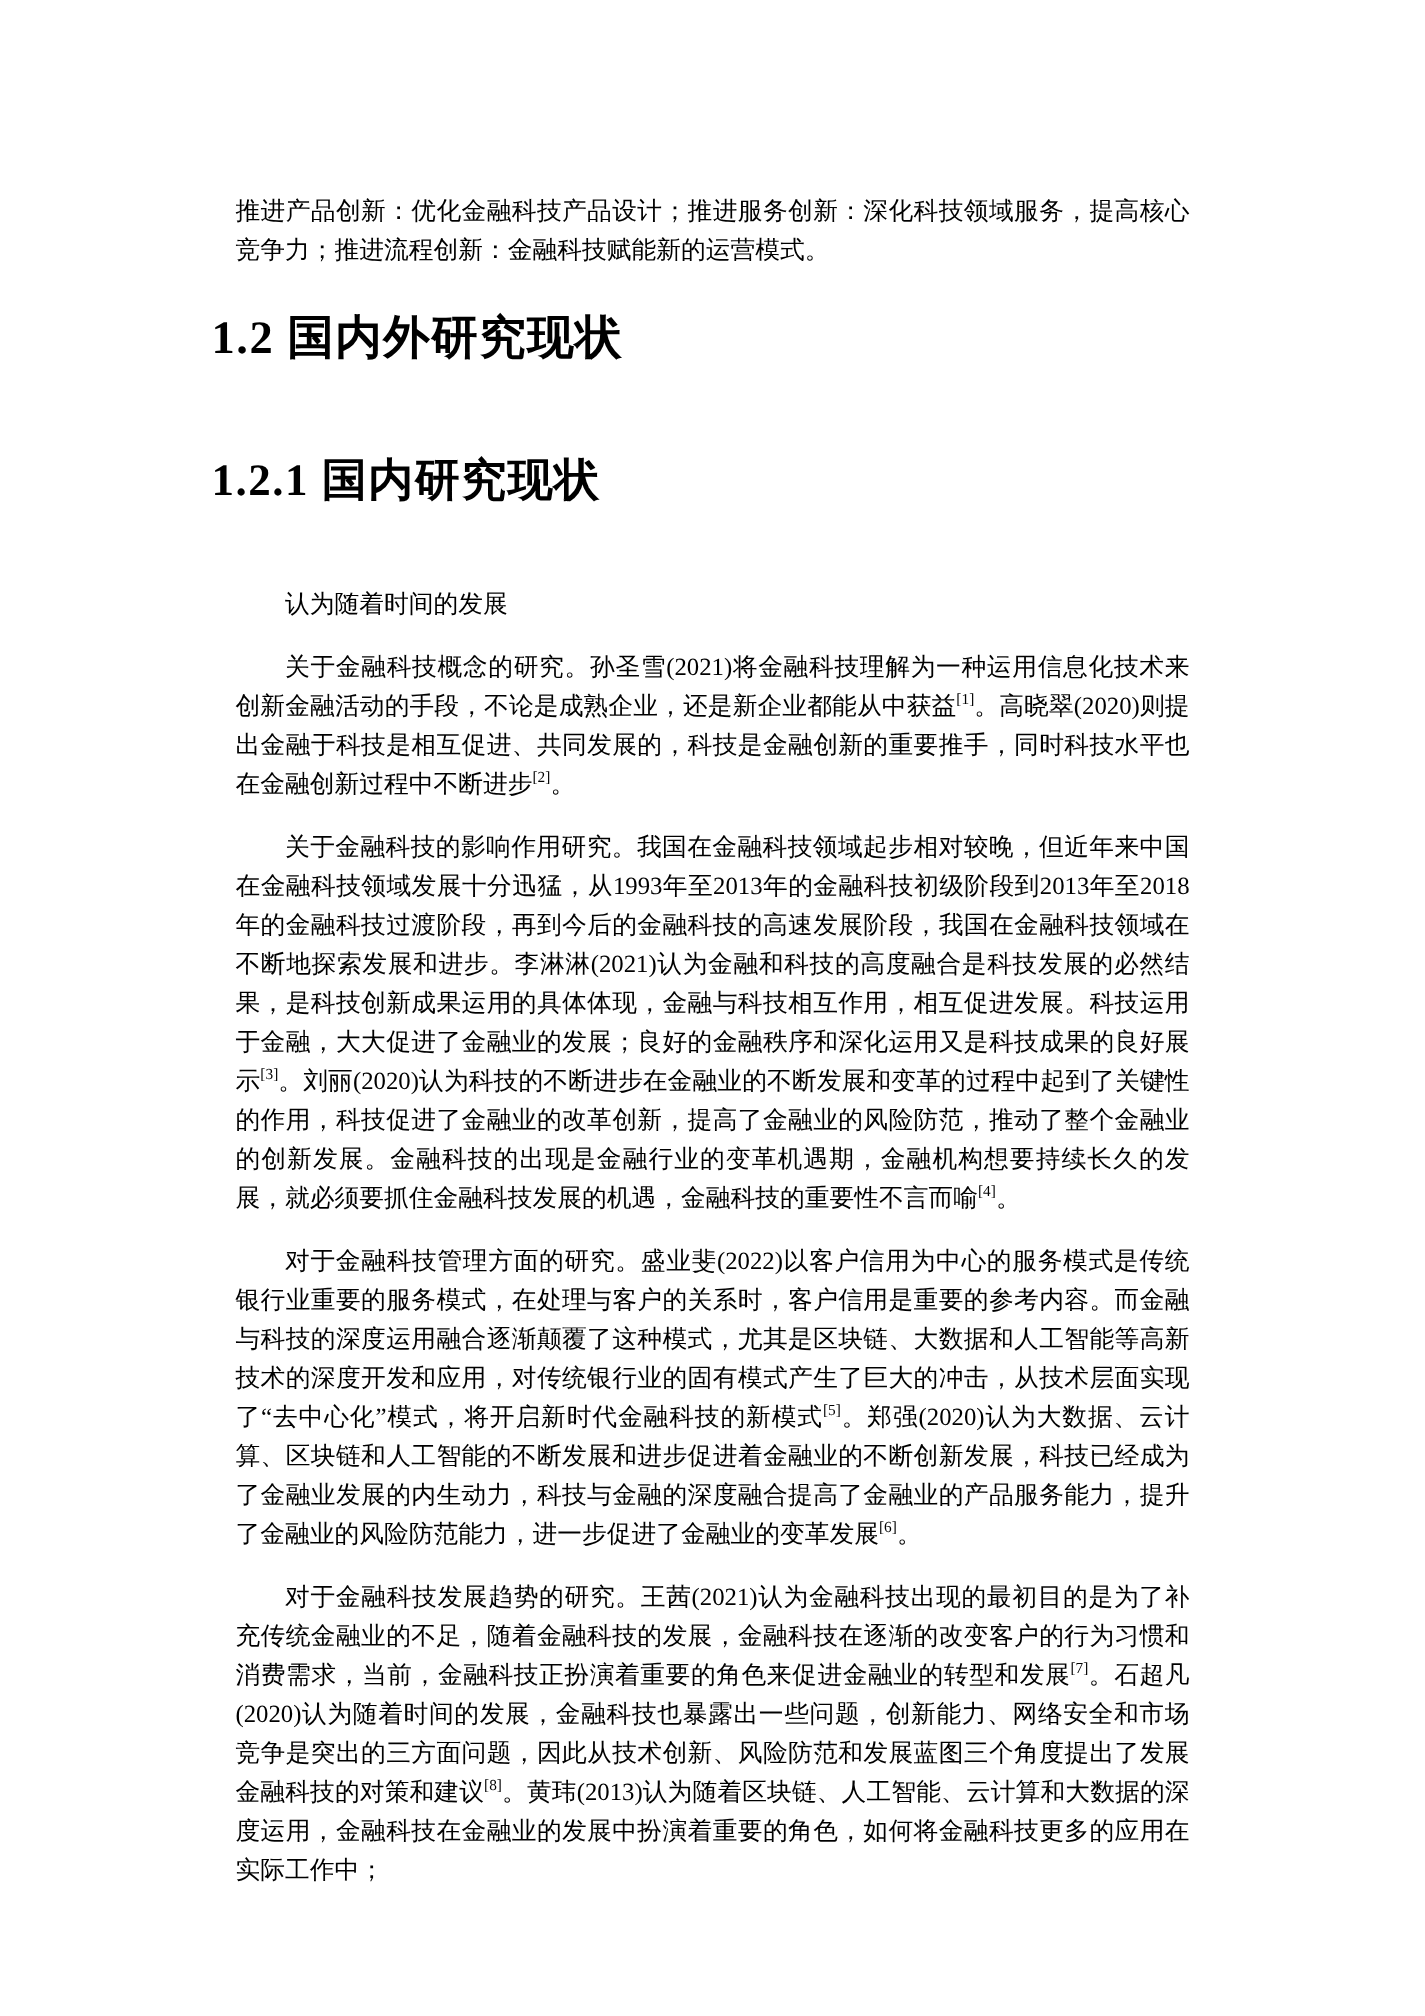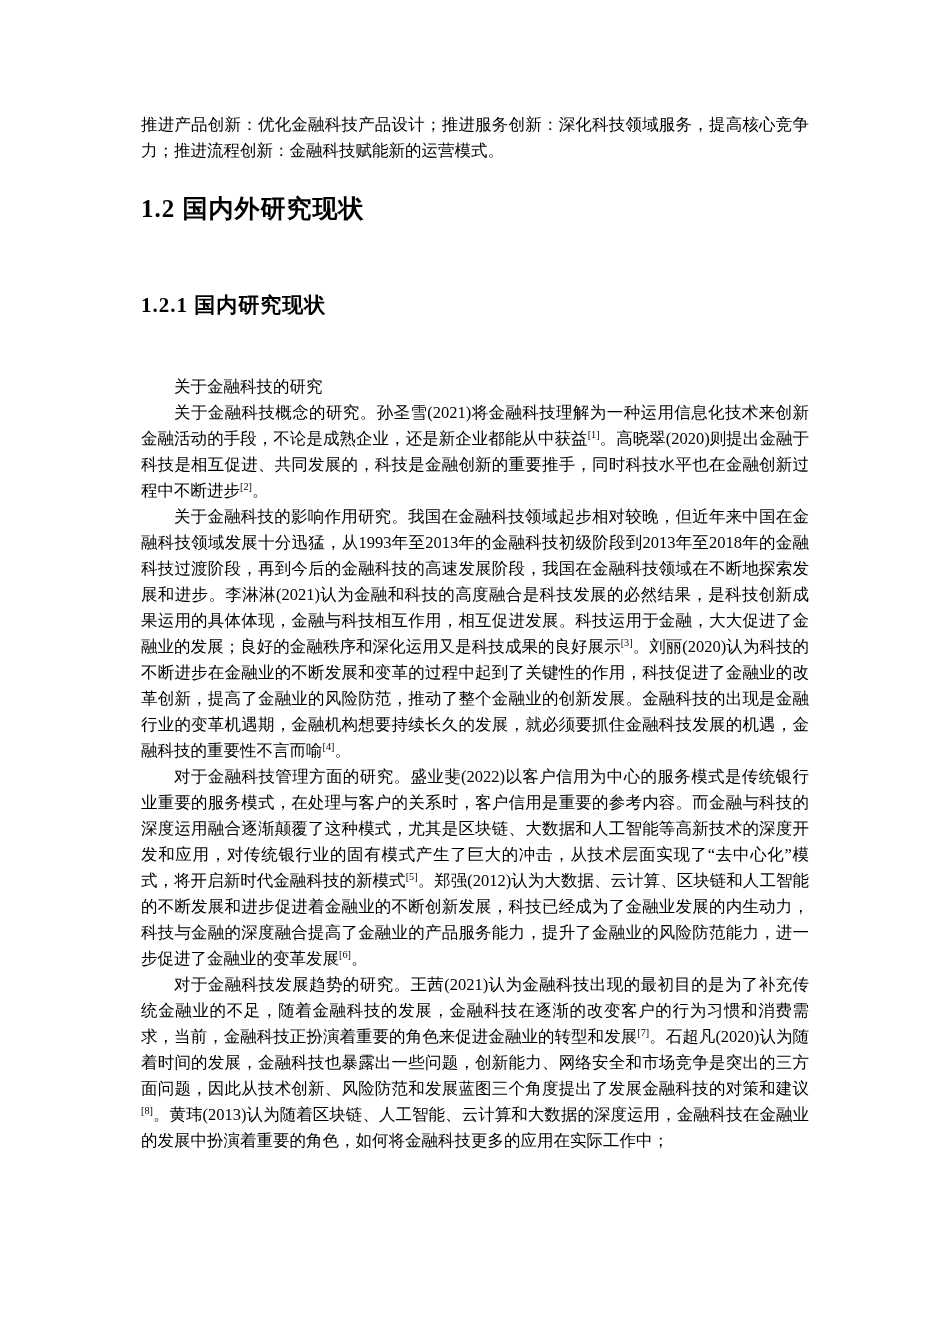--- a/index.html
+++ b/index.html
@@ -17,37 +17,37 @@
     background: #ffffff;
     color: #000000;
     font-family: "Liberation Serif", "DejaVu Serif", serif;
     font-size: 16.5px;
     line-height: 26px;
     text-align: justify;
     text-justify: inter-ideograph;
     overflow: hidden;
   }
   .para {
-    margin: 0;
+    margin: 16px;
     padding: 0;
   }
   .para.indent {
     text-indent: 2em;
   }
   .h1 {
-    font-size: 25px;
+    font-size: 31px;
     line-height: 34px;
     font-weight: bold;
     margin: 28px 0 0 0;
     text-align: left;
     text-indent: 0;
     letter-spacing: 1px;
   }
   .h2 {
-    font-size: 21px;
+    font-size: 30px;
     line-height: 30px;
     font-weight: bold;
     margin: 64px 0 54px 0;
     text-align: left;
     text-indent: 0;
     letter-spacing: 1px;
   }
   sup {
     font-size: 0.62em;
     line-height: 0;
@@ -59,23 +59,23 @@
 
 <div class="page">
 
   <p class="para"><span>推进产品创新：优化金融科技产品设计；推进服务创新：深化科技领域服务，提高核心竞争力；推进流程创新：金融科技赋能新的运营模式。</span></p>
 
 
   <h1 class="h1">1.2 国内外研究现状</h1>
 
   <h2 class="h2">1.2.1 国内研究现状</h2>
 
-  <p class="para indent"><span>关于金融科技的研究</span></p>
+  <p class="para indent"><span>认为随着时间的发展</span></p>
 
   <p class="para indent"><span>关于金融科技概念的研究。孙圣雪(2021)将金融科技理解为一种运用信息化技术来创新金融活动的手段，不论是成熟企业，还是新企业都能从中获益</span><sup>[1]</sup><span>。高晓翠(2020)则提出金融于科技是相互促进、共同发展的，科技是金融创新的重要推手，同时科技水平也在金融创新过程中不断进步</span><sup>[2]</sup><span>。</span></p>
 
   <p class="para indent"><span>关于金融科技的影响作用研究。我国在金融科技领域起步相对较晚，但近年来中国在金融科技领域发展十分迅猛，从1993年至2013年的金融科技初级阶段到2013年至2018年的金融科技过渡阶段，再到今后的金融科技的高速发展阶段，我国在金融科技领域在不断地探索发展和进步。李淋淋(2021)认为金融和科技的高度融合是科技发展的必然结果，是科技创新成果运用的具体体现，金融与科技相互作用，相互促进发展。科技运用于金融，大大促进了金融业的发展；良好的金融秩序和深化运用又是科技成果的良好展示</span><sup>[3]</sup><span>。刘丽(2020)认为科技的不断进步在金融业的不断发展和变革的过程中起到了关键性的作用，科技促进了金融业的改革创新，提高了金融业的风险防范，推动了整个金融业的创新发展。金融科技的出现是金融行业的变革机遇期，金融机构想要持续长久的发展，就必须要抓住金融科技发展的机遇，金融科技的重要性不言而喻</span><sup>[4]</sup><span>。</span></p>
 
-  <p class="para indent"><span>对于金融科技管理方面的研究。盛业斐(2022)以客户信用为中心的服务模式是传统银行业重要的服务模式，在处理与客户的关系时，客户信用是重要的参考内容。而金融与科技的深度运用融合逐渐颠覆了这种模式，尤其是区块链、大数据和人工智能等高新技术的深度开发和应用，对传统银行业的固有模式产生了巨大的冲击，从技术层面实现了“去中心化”模式，将开启新时代金融科技的新模式</span><sup>[5]</sup><span>。郑强(2012)认为大数据、云计算、区块链和人工智能的不断发展和进步促进着金融业的不断创新发展，科技已经成为了金融业发展的内生动力，科技与金融的深度融合提高了金融业的产品服务能力，提升了金融业的风险防范能力，进一步促进了金融业的变革发展</span><sup>[6]</sup><span>。</span></p>
+  <p class="para indent"><span>对于金融科技管理方面的研究。盛业斐(2022)以客户信用为中心的服务模式是传统银行业重要的服务模式，在处理与客户的关系时，客户信用是重要的参考内容。而金融与科技的深度运用融合逐渐颠覆了这种模式，尤其是区块链、大数据和人工智能等高新技术的深度开发和应用，对传统银行业的固有模式产生了巨大的冲击，从技术层面实现了“去中心化”模式，将开启新时代金融科技的新模式</span><sup>[5]</sup><span>。郑强(2020)认为大数据、云计算、区块链和人工智能的不断发展和进步促进着金融业的不断创新发展，科技已经成为了金融业发展的内生动力，科技与金融的深度融合提高了金融业的产品服务能力，提升了金融业的风险防范能力，进一步促进了金融业的变革发展</span><sup>[6]</sup><span>。</span></p>
 
   <p class="para indent"><span>对于金融科技发展趋势的研究。王茜(2021)认为金融科技出现的最初目的是为了补充传统金融业的不足，随着金融科技的发展，金融科技在逐渐的改变客户的行为习惯和消费需求，当前，金融科技正扮演着重要的角色来促进金融业的转型和发展</span><sup>[7]</sup><span>。石超凡(2020)认为随着时间的发展，金融科技也暴露出一些问题，创新能力、网络安全和市场竞争是突出的三方面问题，因此从技术创新、风险防范和发展蓝图三个角度提出了发展金融科技的对策和建议</span><sup>[8]</sup><span>。黄玮(2013)认为随着区块链、人工智能、云计算和大数据的深度运用，金融科技在金融业的发展中扮演着重要的角色，如何将金融科技更多的应用在实际工作中；</span></p>
 
 </div>
 
 </body></html>

